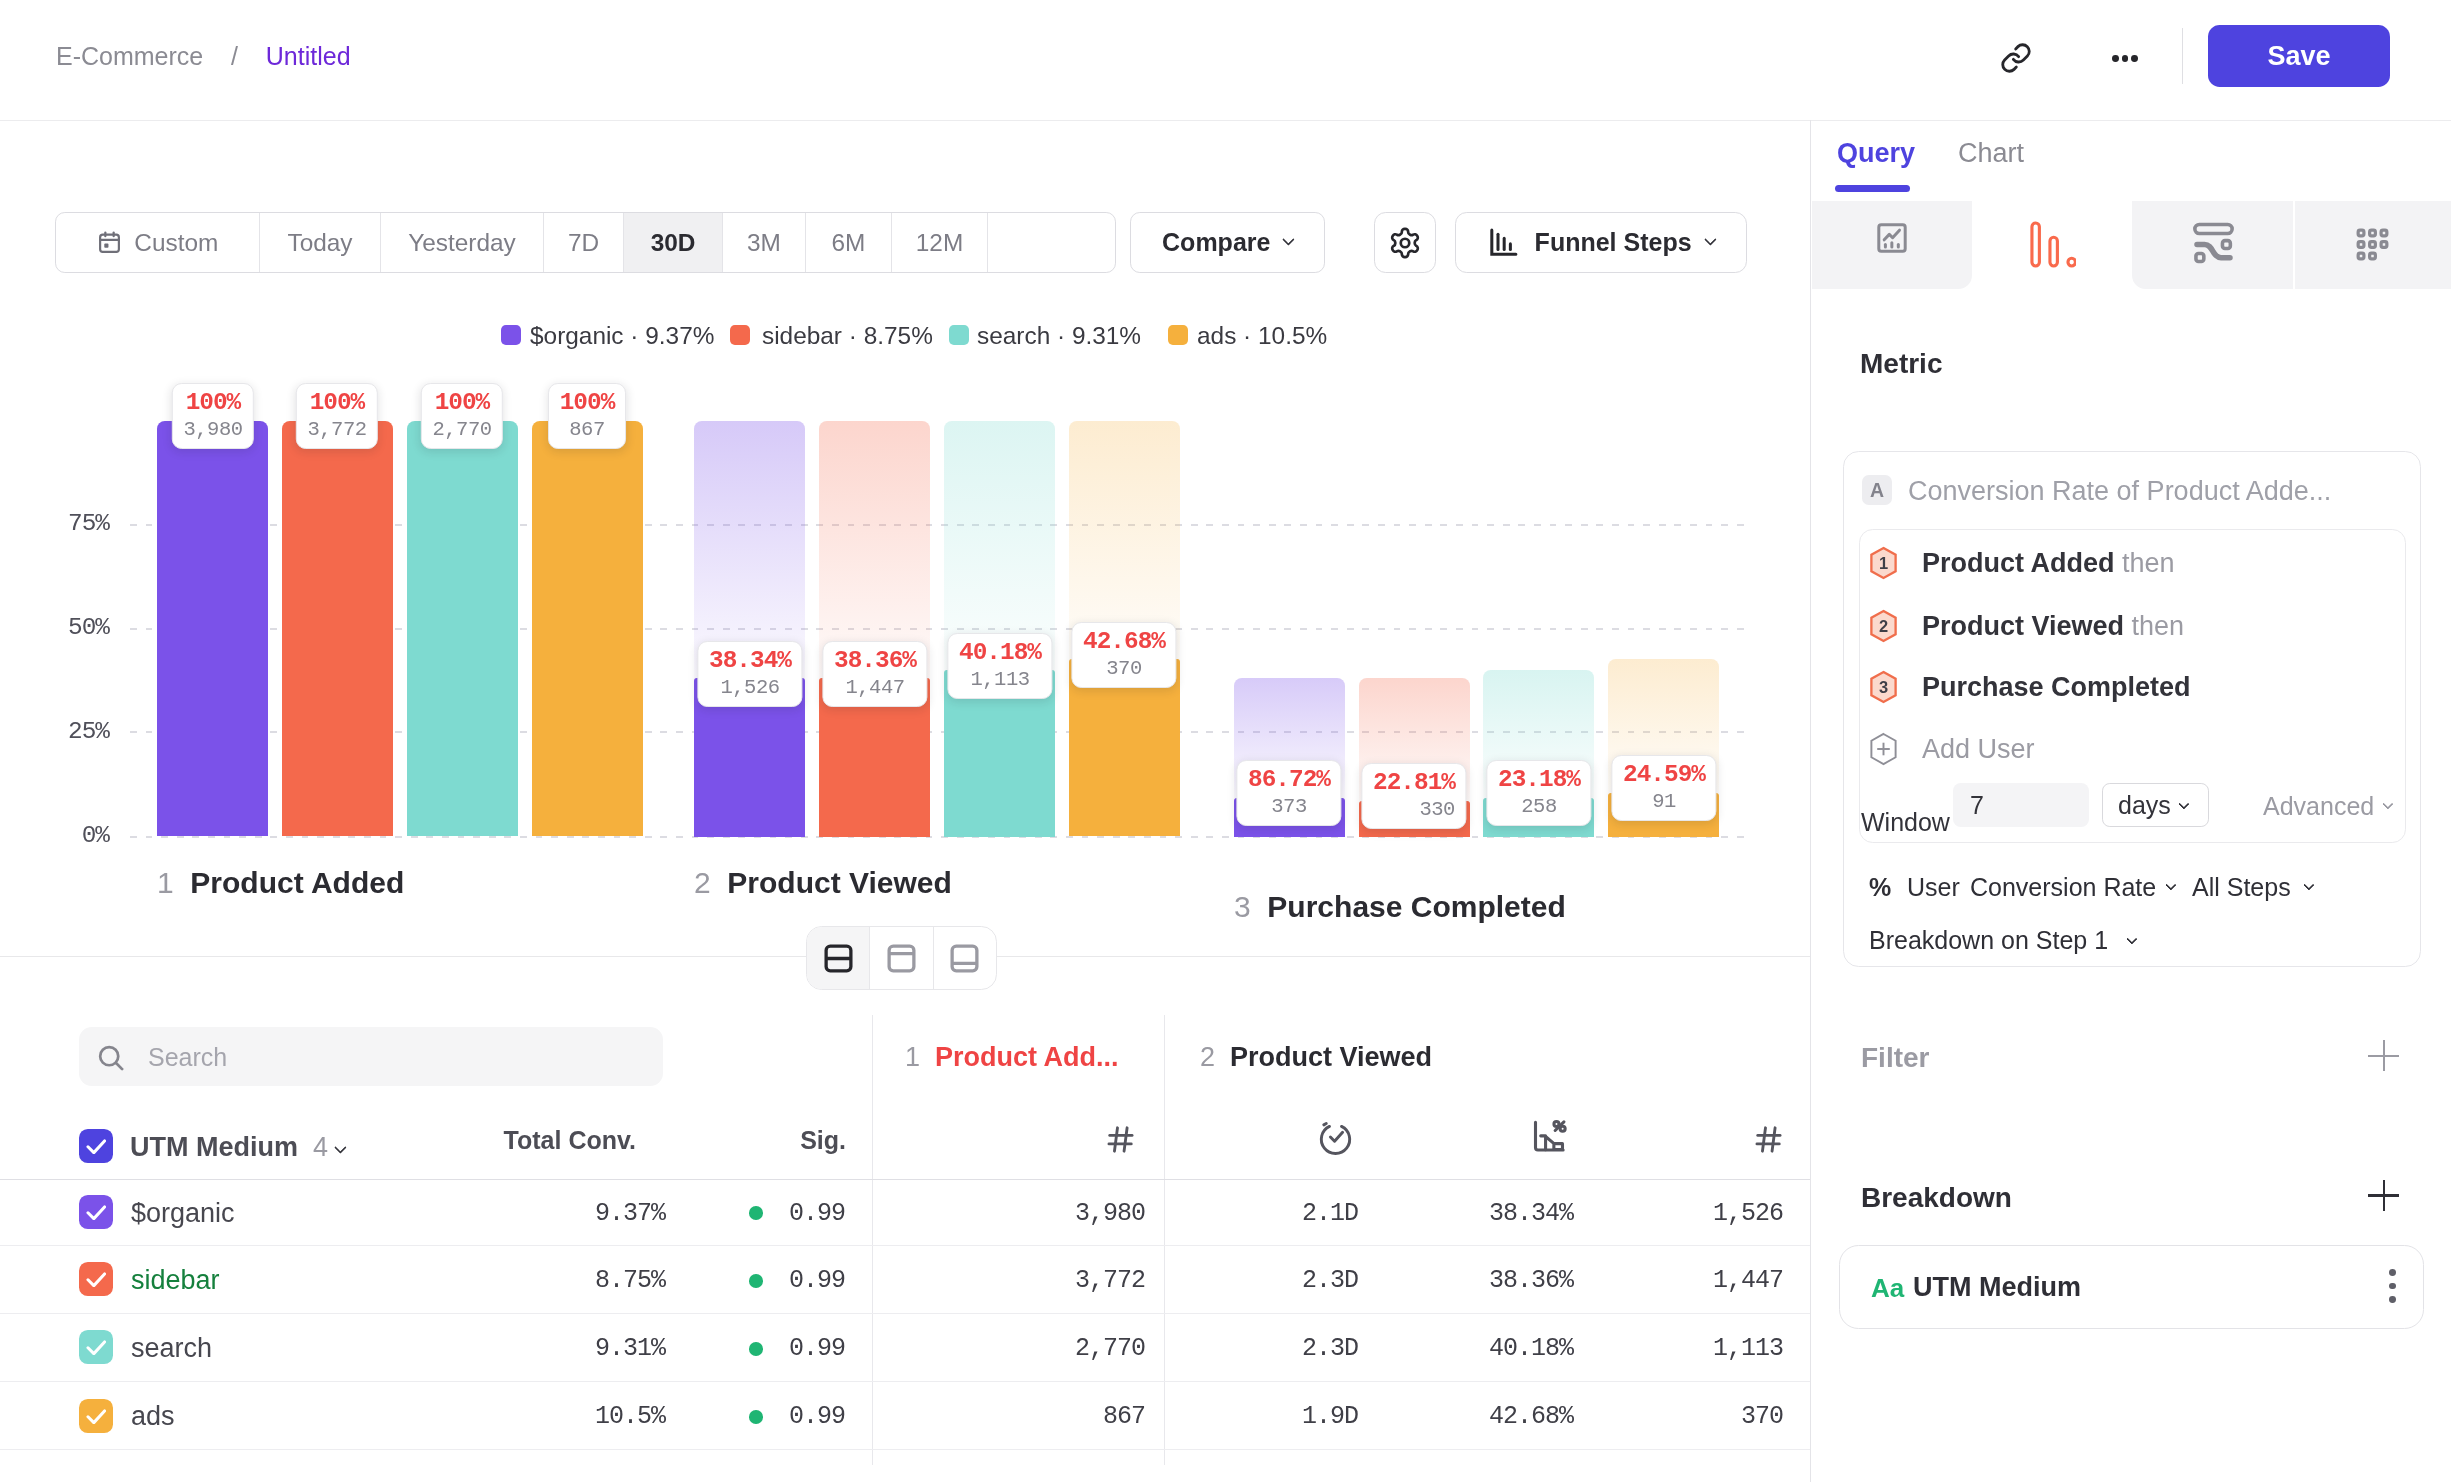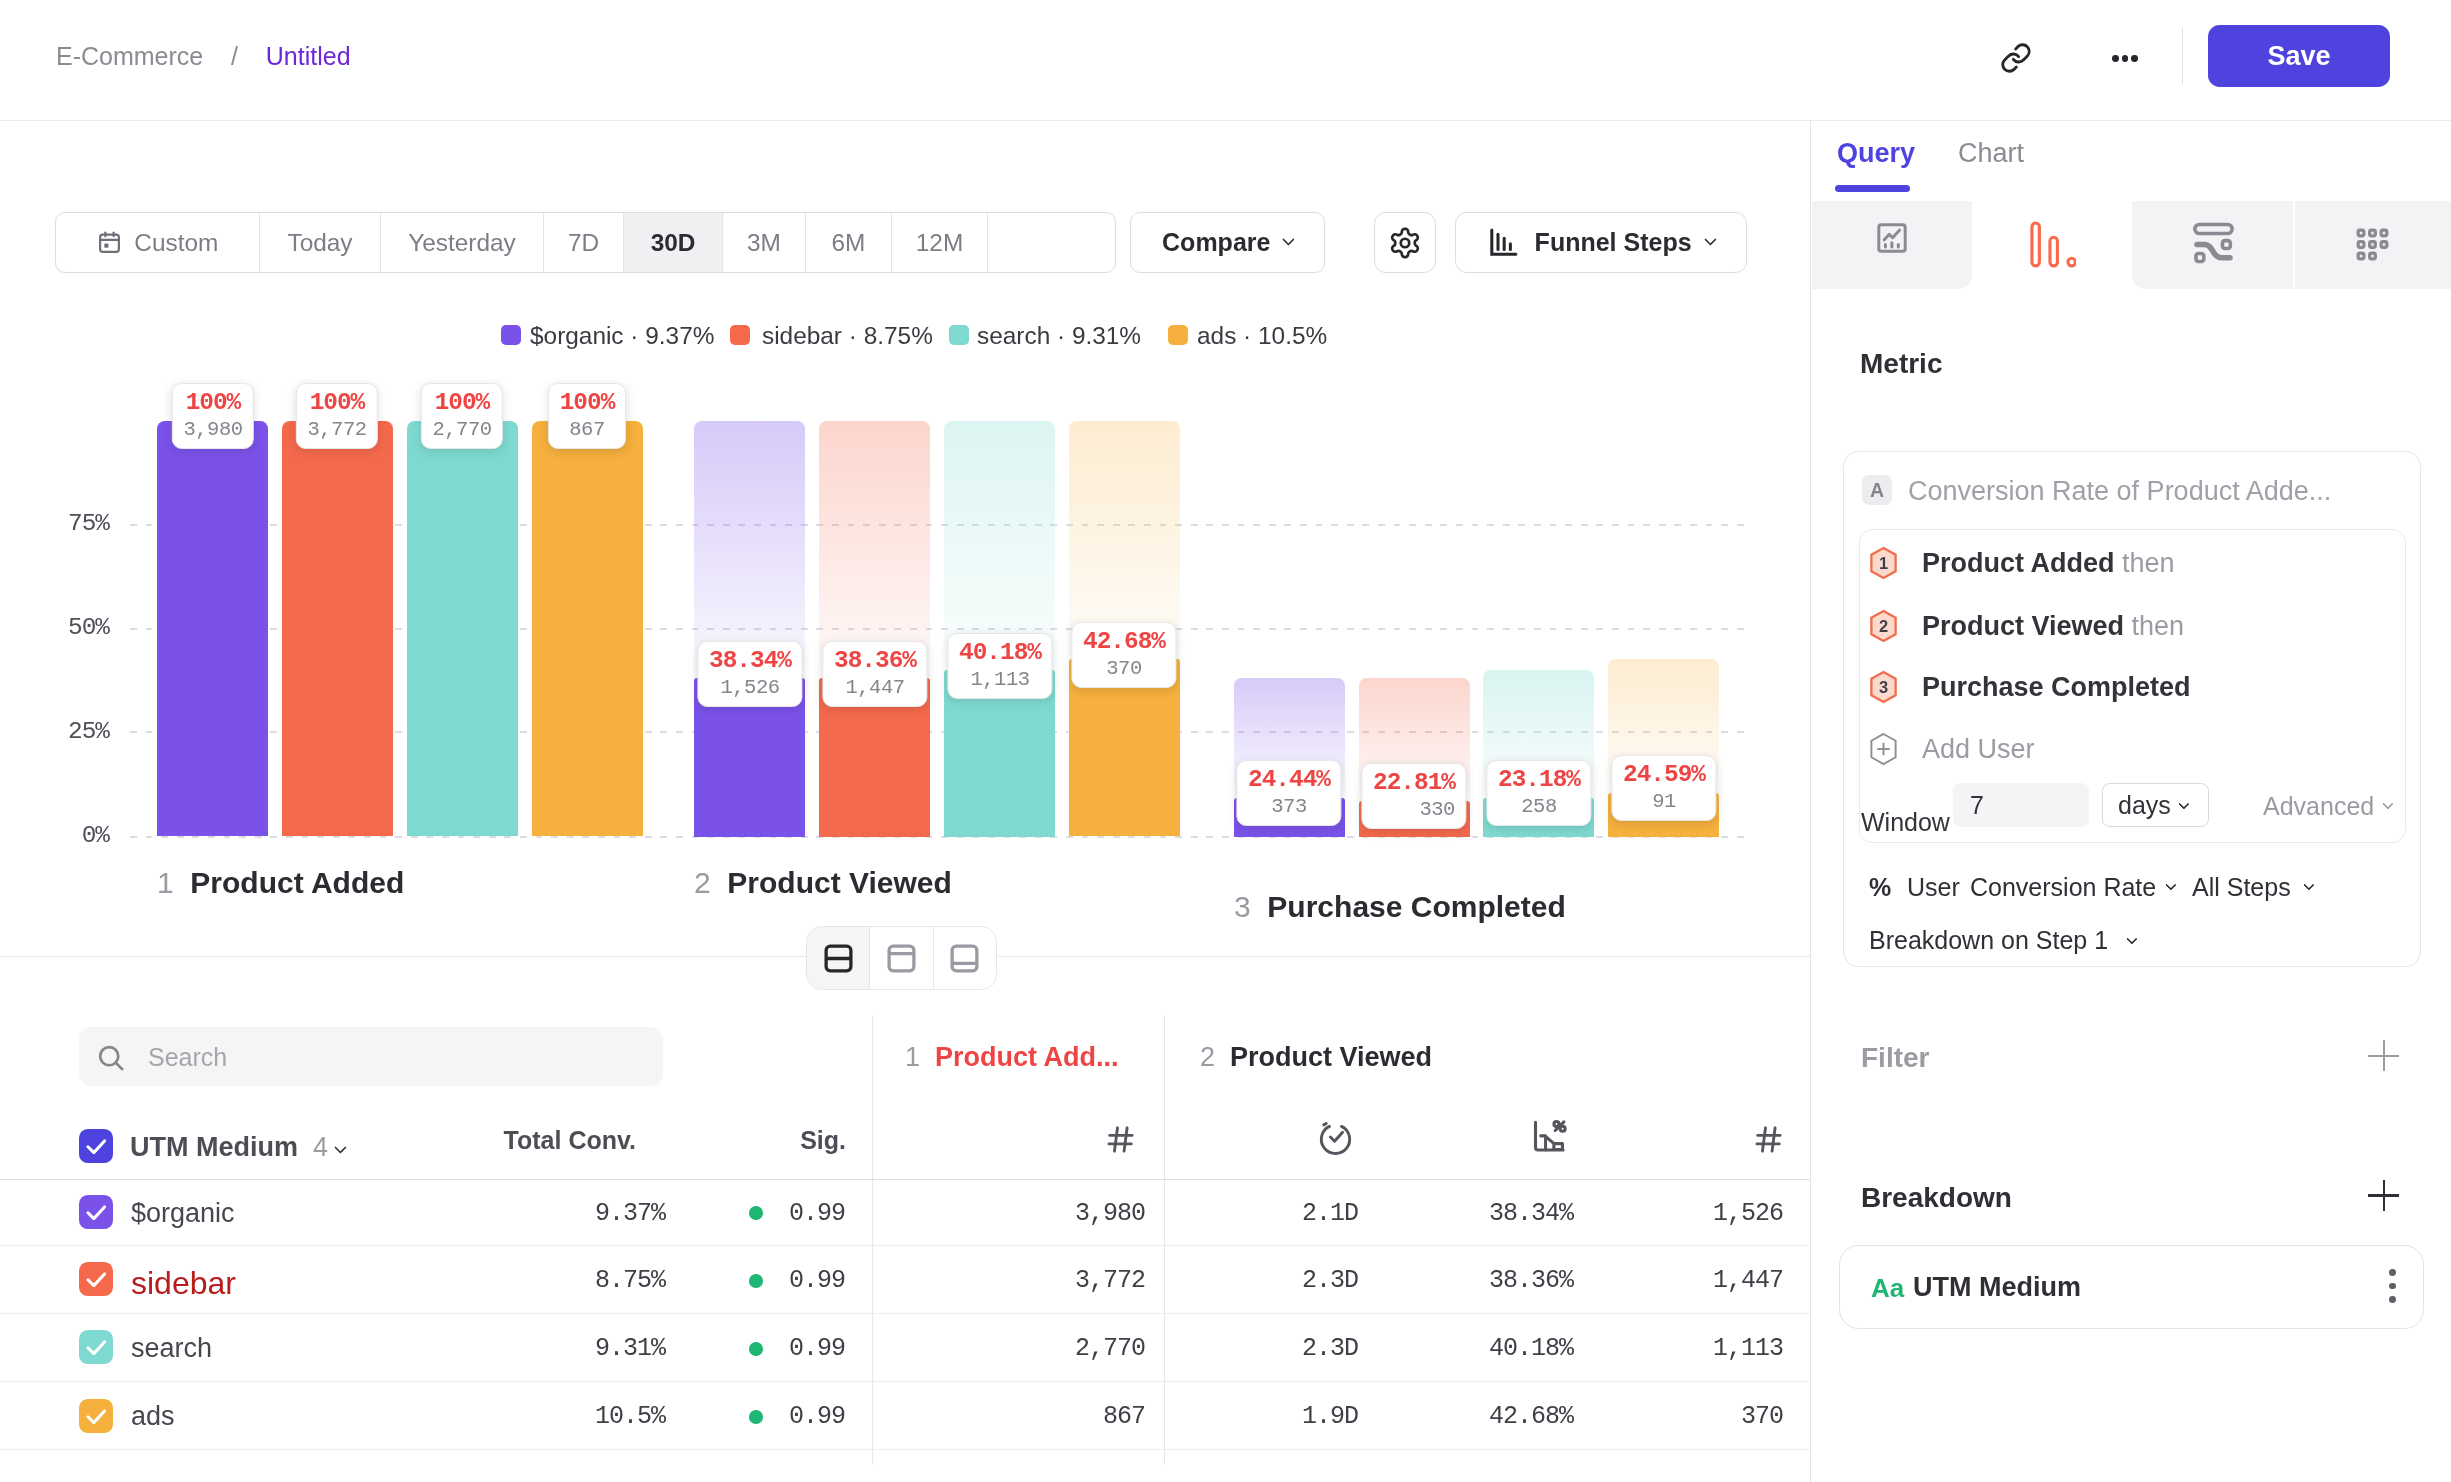--- a/index.html
+++ b/index.html
@@ -159,21 +159,21 @@
   </div>
 <div class="tt" style="left:1000px; top:633px;">
     <div class="p">40.18%</div>
     <div class="c">1,113</div>
   </div>
 <div class="tt" style="left:1124px; top:622px;">
     <div class="p">42.68%</div>
     <div class="c">370</div>
   </div>
 <div class="tt" style="left:1289px; top:760px;">
-    <div class="p">24.44%</div>
+    <div class="p">86.72%</div>
     <div class="c">373</div>
   </div>
 <div class="tt" style="left:1414px; top:763px;text-align:right;">
     <div class="p">22.81%</div>
     <div class="c">330</div>
   </div>
 <div class="tt" style="left:1539px; top:760px;">
     <div class="p">23.18%</div>
     <div class="c">258</div>
   </div>
@@ -275,21 +275,21 @@
 <div class="val" style="left:1145px; top:1199px;">3,980</div>
 <div class="val" style="left:1358px; top:1199px;">2.1D</div>
 <div class="val" style="left:1573px; top:1199px;">38.34%</div>
 <div class="val" style="left:1783px; top:1199px;">1,526</div>
 
 <div class="cbx" style="left:79px; top:1262px; background:#f4694c;">
     <svg width="20.5" height="15.6" viewBox="0 0 21 16">
       <path d="M2 8 L8 14 L19 2" fill="none" stroke="#fff" stroke-width="3.1" stroke-linecap="round" stroke-linejoin="round"></path>
     </svg>
   </div>
-<div class="abs" style="left:131px; top:1265px; font-size:32px; color:#b91c1c;">sidebar</div>
+<div class="abs" style="left:131px; top:1265px; font-size:27px; color:#15803d;">sidebar</div>
 <div class="val" style="left:665px; top:1266px;">8.75%</div>
 <div class="abs" style="left:749px; top:1274px; width:13.7px; height:13.7px; border-radius:50%; background:#1fb573;"></div>
 <div class="val" style="left:845px; top:1266px;">0.99</div>
 <div class="val" style="left:1145px; top:1266px;">3,772</div>
 <div class="val" style="left:1358px; top:1266px;">2.3D</div>
 <div class="val" style="left:1573px; top:1266px;">38.36%</div>
 <div class="val" style="left:1783px; top:1266px;">1,447</div>
 
 <div class="cbx" style="left:79px; top:1330px; background:#7edad0;">
     <svg width="20.5" height="15.6" viewBox="0 0 21 16">

